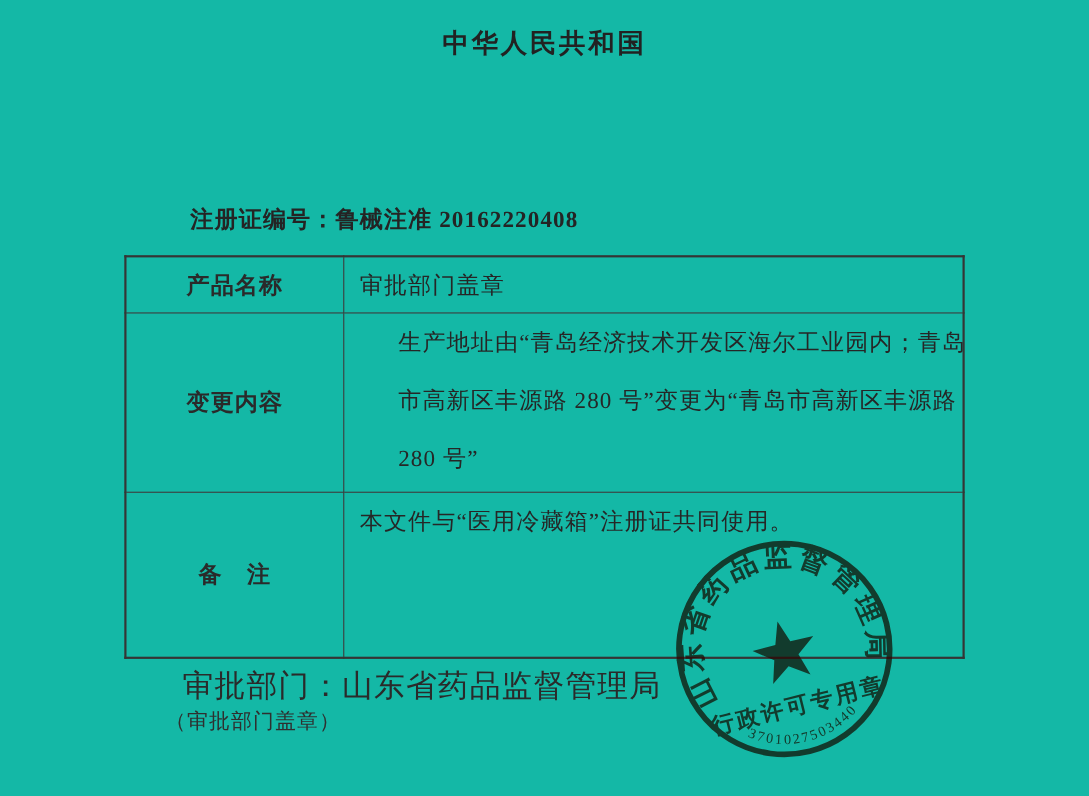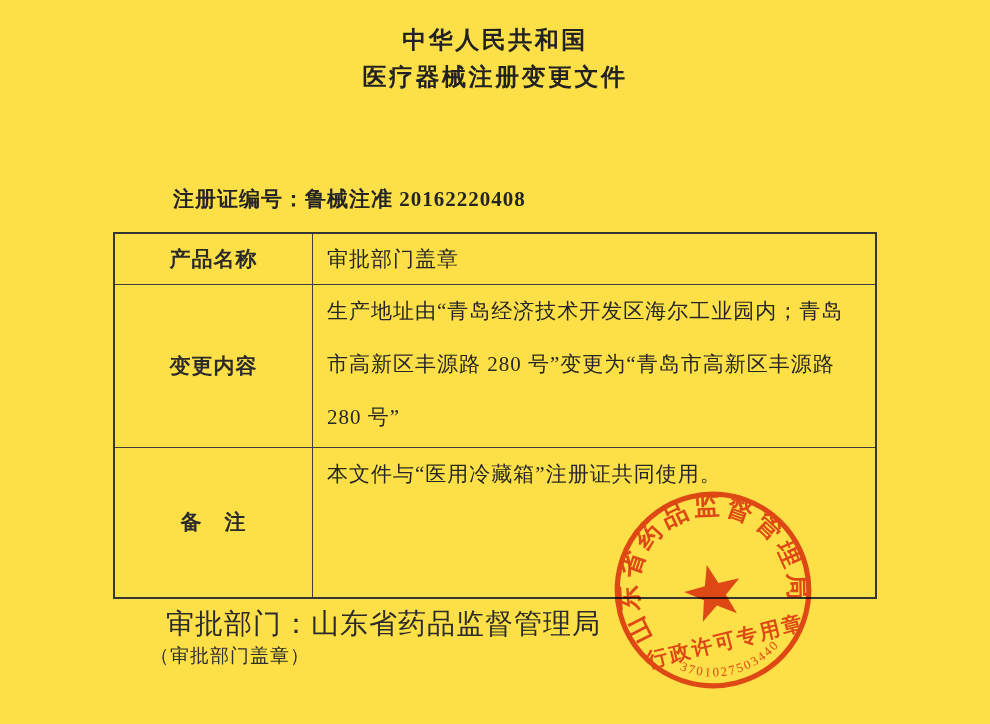--- a/index.html
+++ b/index.html
@@ -1,20 +1,20 @@
 <!DOCTYPE html>
 <html lang="zh"><head>
 <meta charset="utf-8">
 <style>
   html, body { margin: 0; padding: 0; background: #ffffff; }
   .page {
     position: relative;
     width: 990px;
     height: 724px;
-    background: #fde047;
+    background: #14b8a6;
     font-family: "Liberation Serif", "DejaVu Serif", serif;
     color: #1f1f1f;
     overflow: hidden;
   }
   .title-block {
     position: absolute;
     top: 22px; left: 0;
     width: 100%;
     text-align: center;
   }
@@ -61,21 +61,21 @@
   .row-2 { height: 163px; }
   .row-3 { height: 151px; }
   .cell-content {
     font-size: 21px;
     letter-spacing: 1px;
     color: #262626;
     padding-left: 14px !important;
     padding-right: 8px !important;
   }
   .row-2 .cell-content { vertical-align: top; }
-  .row-2 .content-line { line-height: 53px; white-space: nowrap; }
+  .row-2 .content-line { line-height: 53px; white-space: nowrap; margin-left: 35px; }
   .row-3 .cell-content { vertical-align: top; }
   .row-3 .content-line { line-height: 32px; padding-top: 10px; white-space: nowrap; }
   .row-1 .content-line { line-height: 24px; white-space: nowrap; }
   .footer-line-1 {
     position: absolute;
     top: 605px; left: 166px;
     font-size: 28px;
     letter-spacing: 1px;
     color: #2a2a2a;
     z-index: 3;
@@ -107,21 +107,20 @@
   }
   .seal text { font-family: "Liberation Serif", "DejaVu Serif", serif; }
 </style>
 </head>
 <body>
 
 <div class="page">
 
   <div class="title-block">
     <div class="title-line">中华人民共和国</div>
-    <div class="title-line">医疗器械注册变更文件</div>
   </div>
 
   <div class="reg-line">
     <span>注册证编号：</span><span>鲁械注准 20162220408</span>
   </div>
 
   <table class="doc-table">
     <tbody>
         <tr class="row-1">
       <td class="col-label cell-label">产品名称</td>

